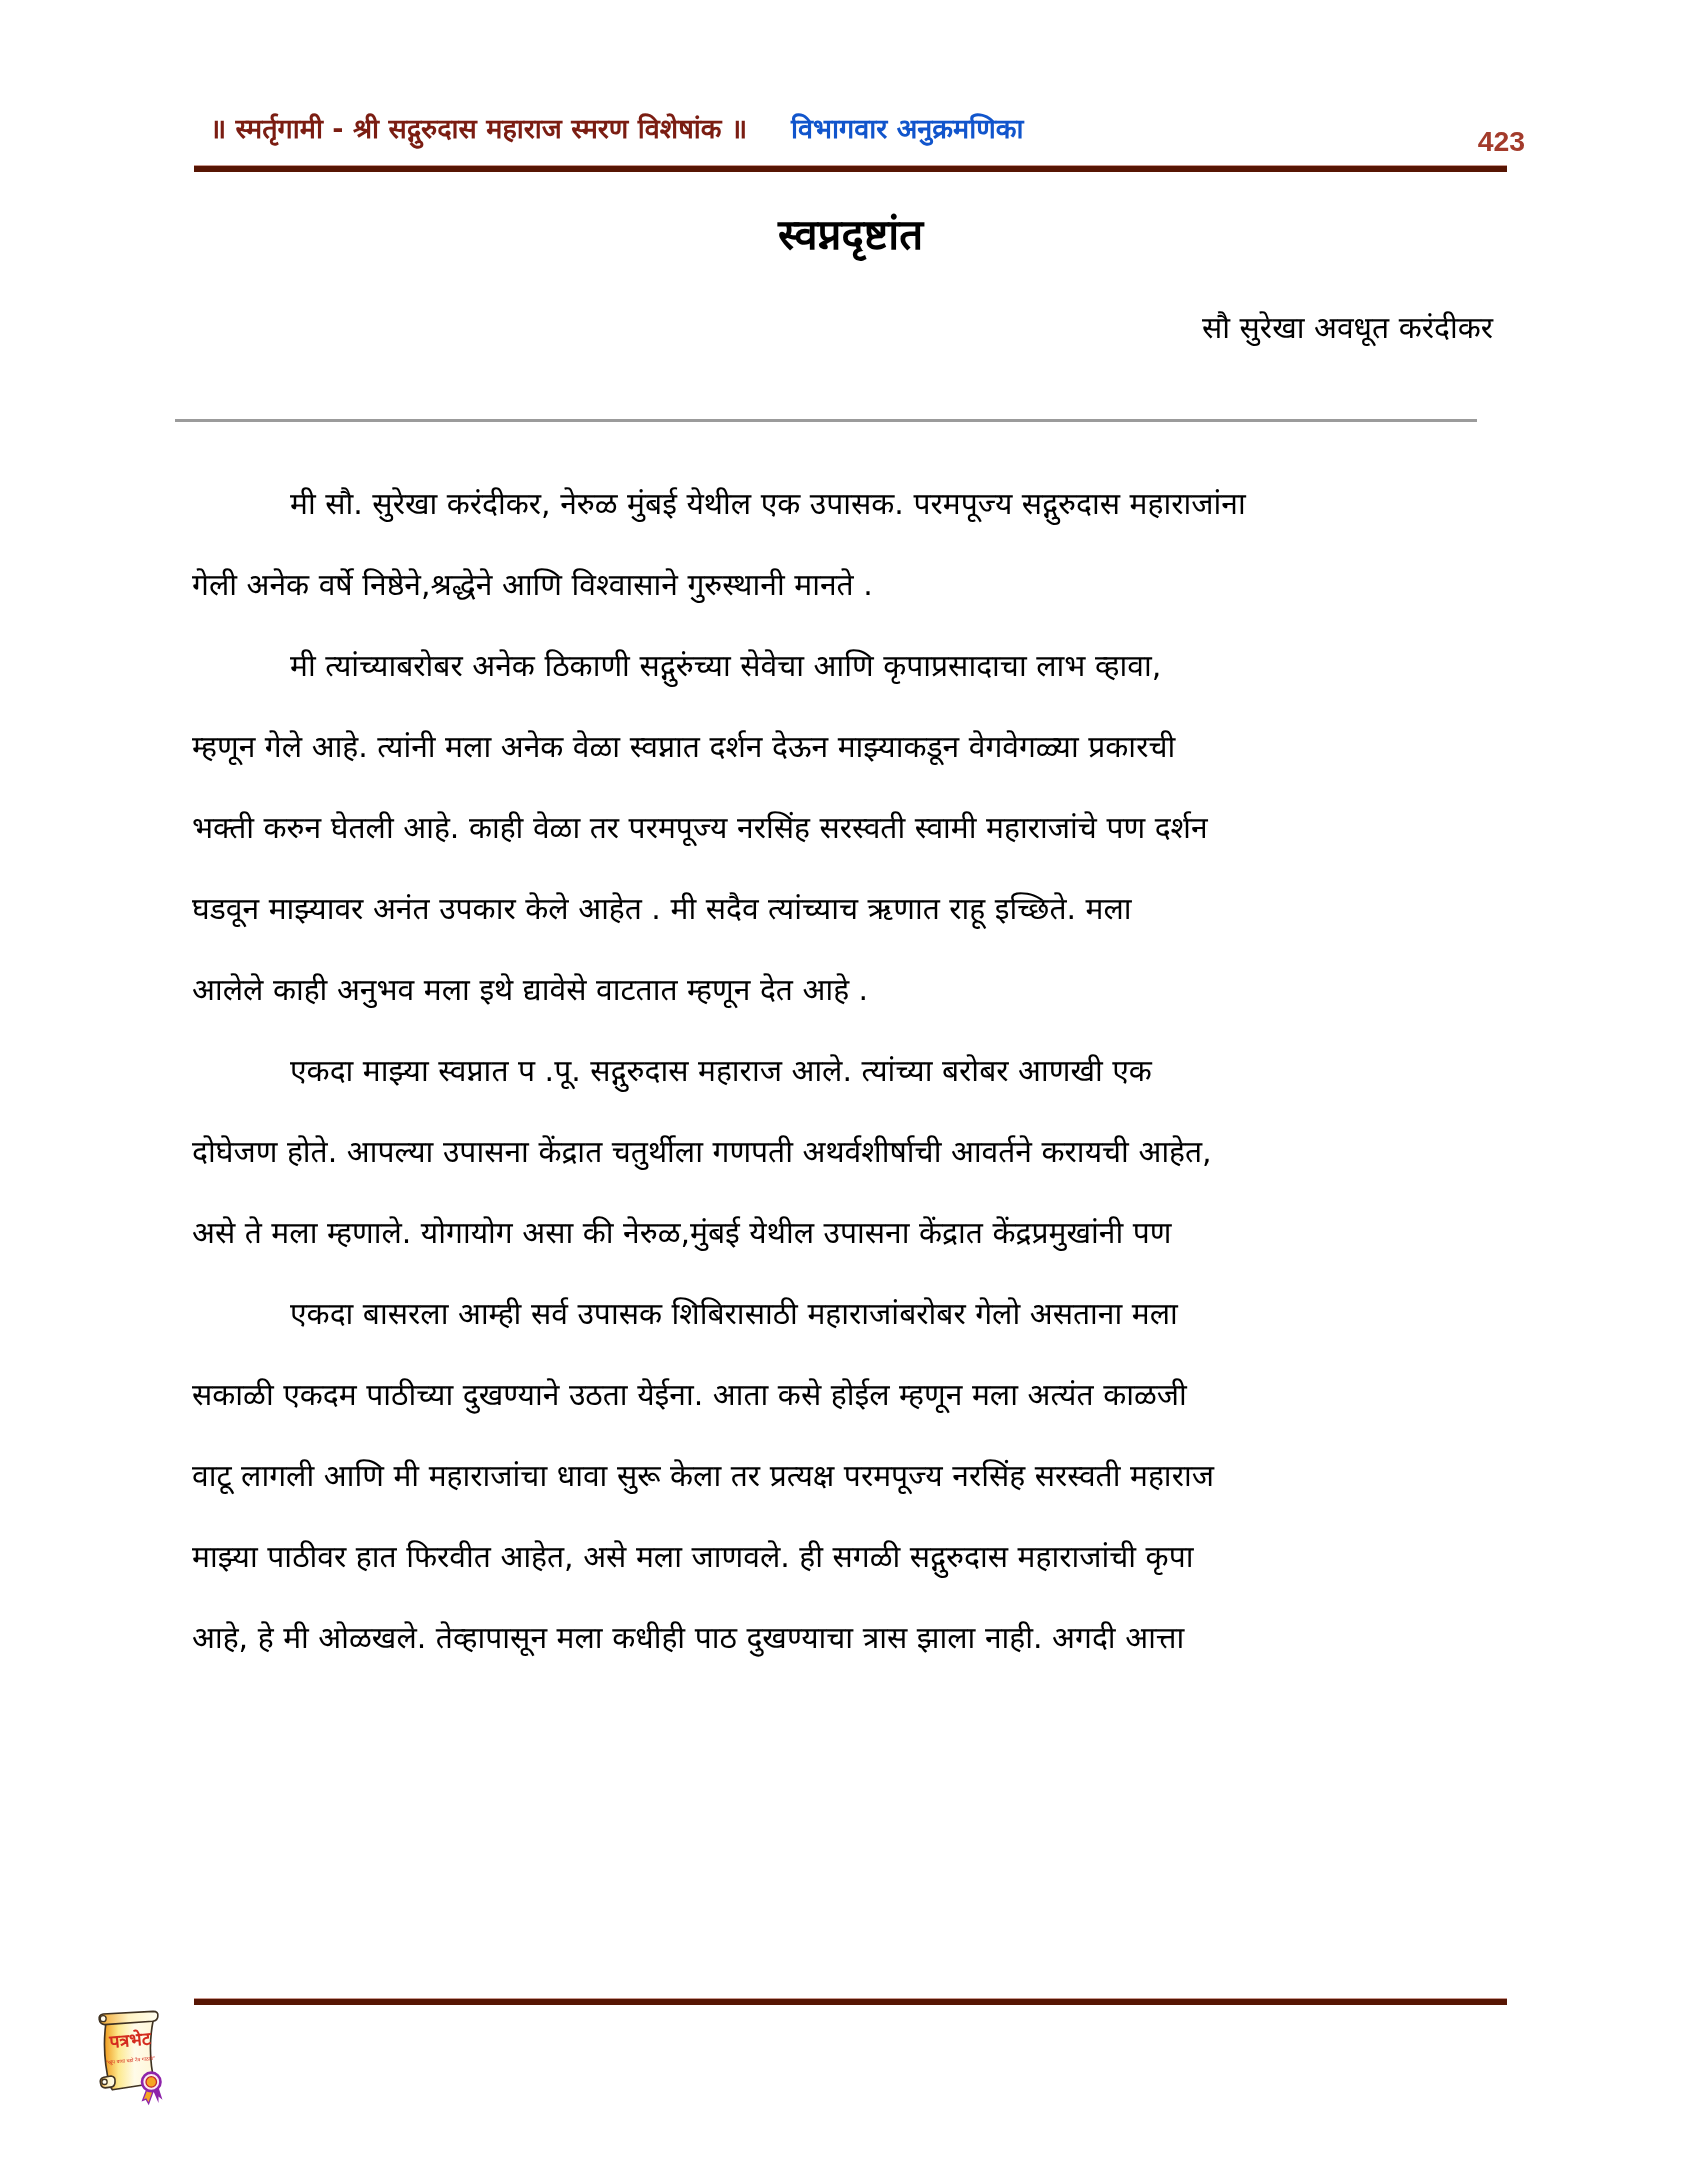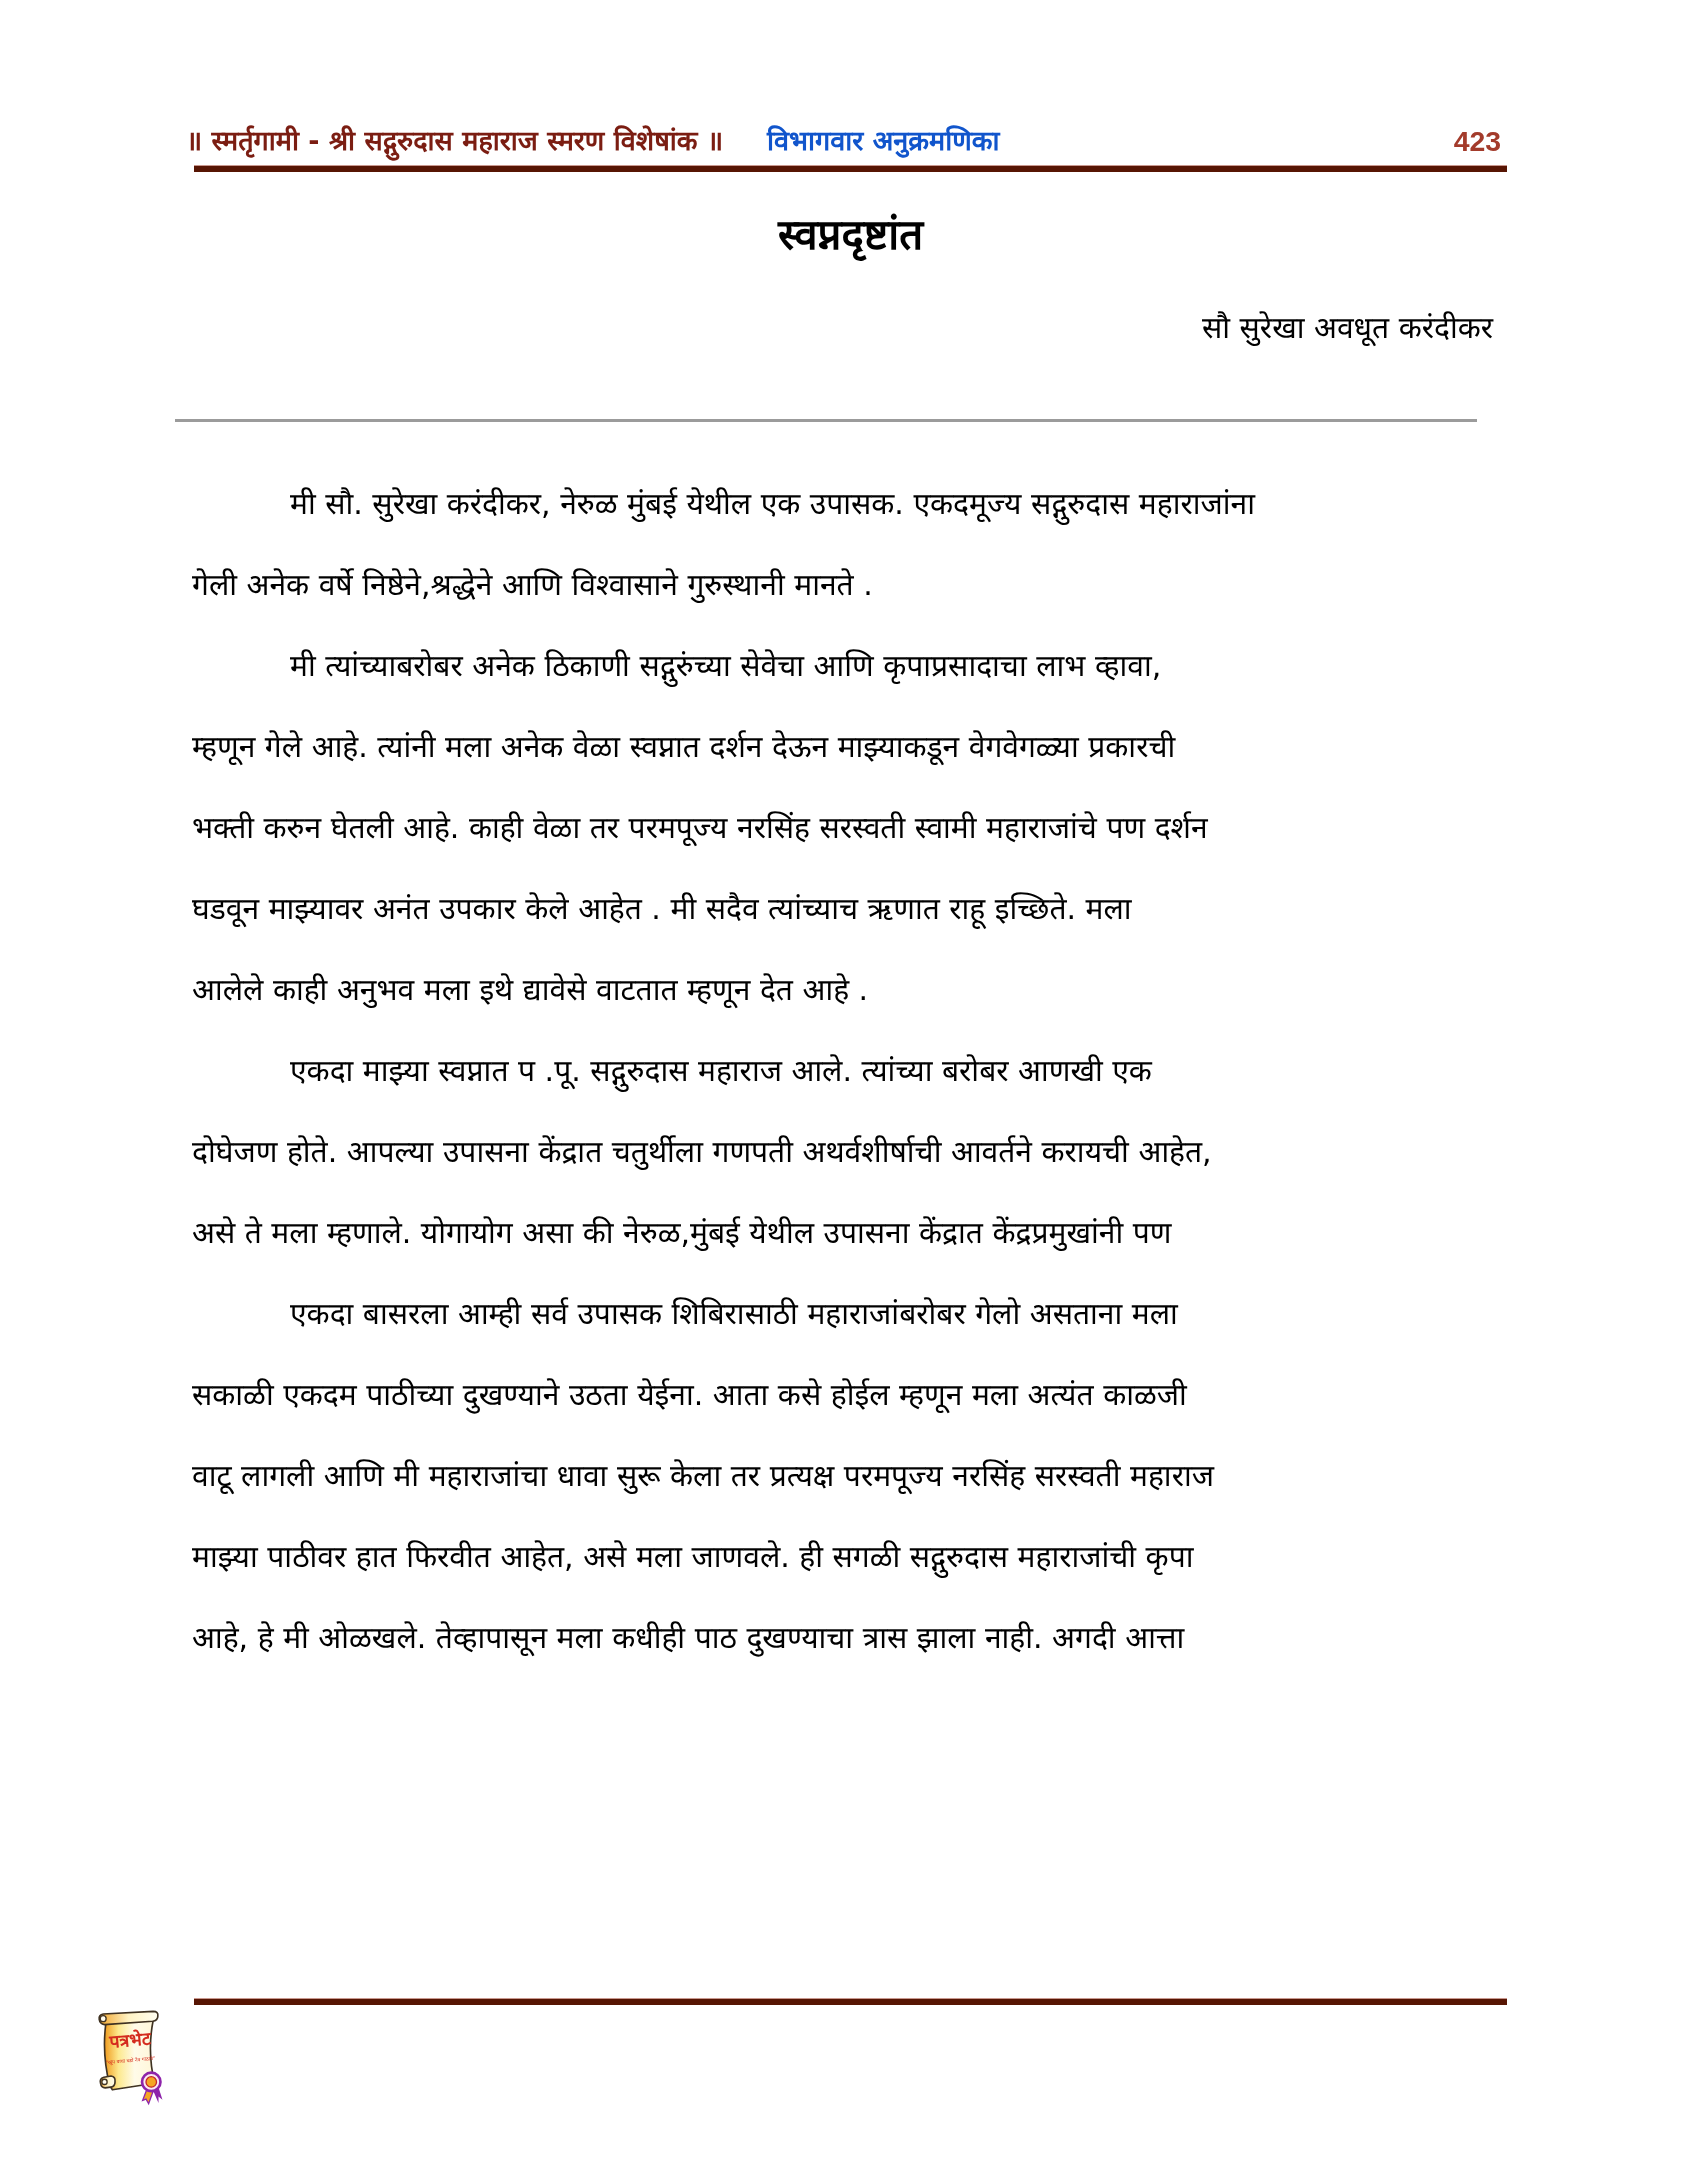--- a/index.html
+++ b/index.html
@@ -4,22 +4,22 @@
 <style>
   html,body { margin:0; padding:0; background:#e8e8e8; }
   .page {
     position:relative;
     width:1687px; height:2183px;
     background:#ffffff;
     overflow:hidden;
     font-family:"DejaVu Sans","Liberation Sans",sans-serif;
   }
   .header-row {
-    position:absolute; top:97px; left:186px; width:1315px;
-    display:flex; align-items:flex-end;
+    position:absolute; top:97px; left:210px; width:1315px;
+    display:flex; align-items:center;
   }
   .masthead {
     color:#7b1d12; font-size:27px; font-weight:bold; white-space:nowrap;
   }
   .index-link {
     color:#1155cc; font-size:27px; font-weight:bold;
     margin-left:44px; white-space:nowrap; cursor:pointer;
   }
   .pagenum {
     margin-left:auto; color:#a33b2b; font-size:28.4px; font-weight:bold;
@@ -69,21 +69,21 @@
 
   <div class="rule rule-header"></div>
 
   <div class="title">स्वप्नदृष्टांत</div>
 
   <div class="author">सौ सुरेखा अवधूत करंदीकर</div>
 
   <div class="thin-line"></div>
 
   <div class="body-text">
-    <div class="line ind">मी सौ. सुरेखा करंदीकर, नेरुळ मुंबई येथील एक उपासक. एकदमूज्य सद्गुरुदास महाराजांना</div>
+    <div class="line ind">मी सौ. सुरेखा करंदीकर, नेरुळ मुंबई येथील एक उपासक. परमपूज्य सद्गुरुदास महाराजांना</div>
     <div class="line">गेली अनेक वर्षे निष्ठेने,श्रद्धेने आणि विश्वासाने गुरुस्थानी मानते .</div>
     <div class="line ind">मी त्यांच्याबरोबर अनेक ठिकाणी सद्गुरुंच्या सेवेचा आणि कृपाप्रसादाचा लाभ व्हावा,</div>
     <div class="line">म्हणून गेले आहे. त्यांनी मला अनेक वेळा स्वप्नात दर्शन देऊन माझ्याकडून वेगवेगळ्या प्रकारची</div>
     <div class="line">भक्ती करुन घेतली आहे. काही वेळा तर परमपूज्य नरसिंह सरस्वती स्वामी महाराजांचे पण दर्शन</div>
     <div class="line">घडवून माझ्यावर अनंत उपकार केले आहेत . मी सदैव त्यांच्याच ऋणात राहू इच्छिते. मला</div>
     <div class="line">आलेले काही अनुभव मला इथे द्यावेसे वाटतात म्हणून देत आहे .</div>
     <div class="line ind">एकदा माझ्या स्वप्नात प .पू. सद्गुरुदास महाराज आले. त्यांच्या बरोबर आणखी एक</div>
     <div class="line">दोघेजण होते. आपल्या उपासना केंद्रात चतुर्थीला गणपती अथर्वशीर्षाची आवर्तने करायची आहेत,</div>
     <div class="line">असे ते मला म्हणाले. योगायोग असा की नेरुळ,मुंबई येथील उपासना केंद्रात केंद्रप्रमुखांनी पण</div>
     <div class="line ind">एकदा बासरला आम्ही सर्व उपासक शिबिरासाठी महाराजांबरोबर गेलो असताना मला</div>

